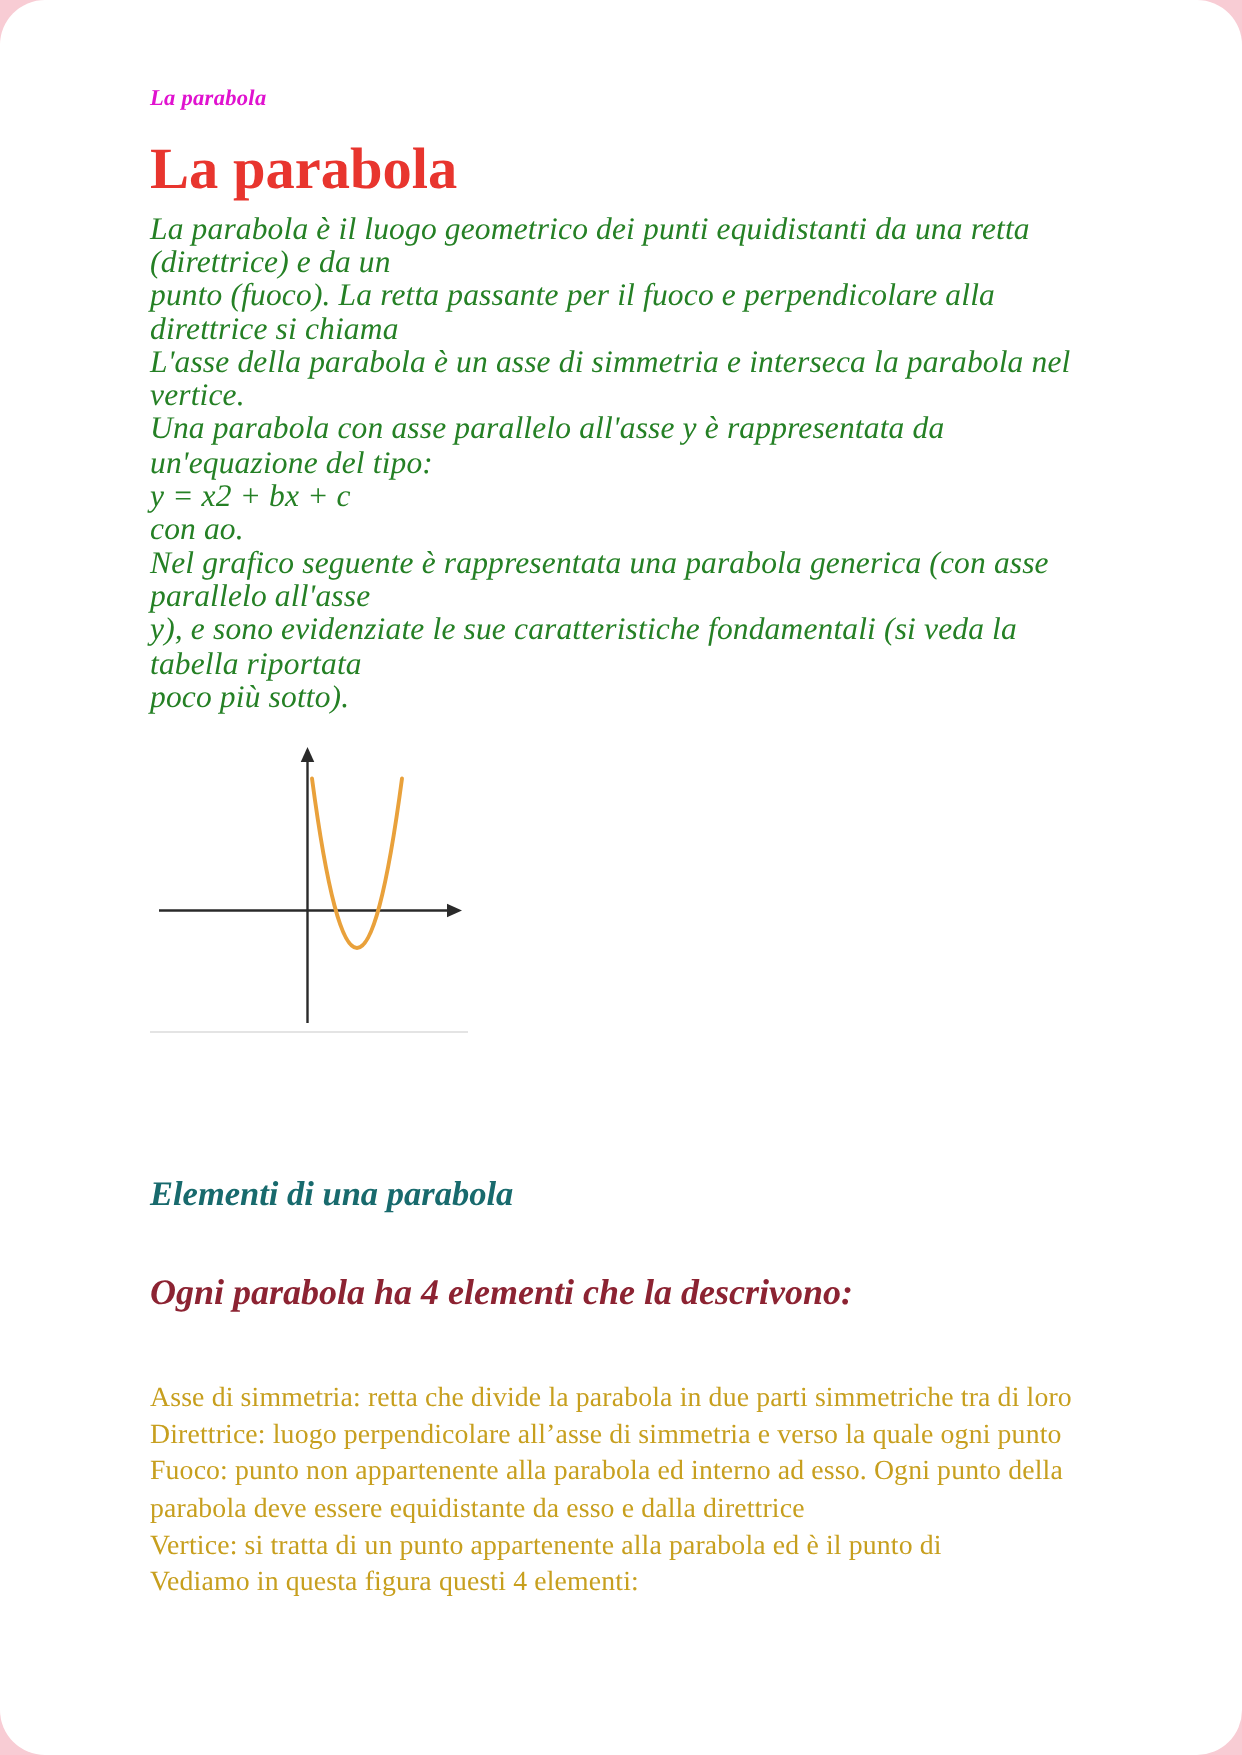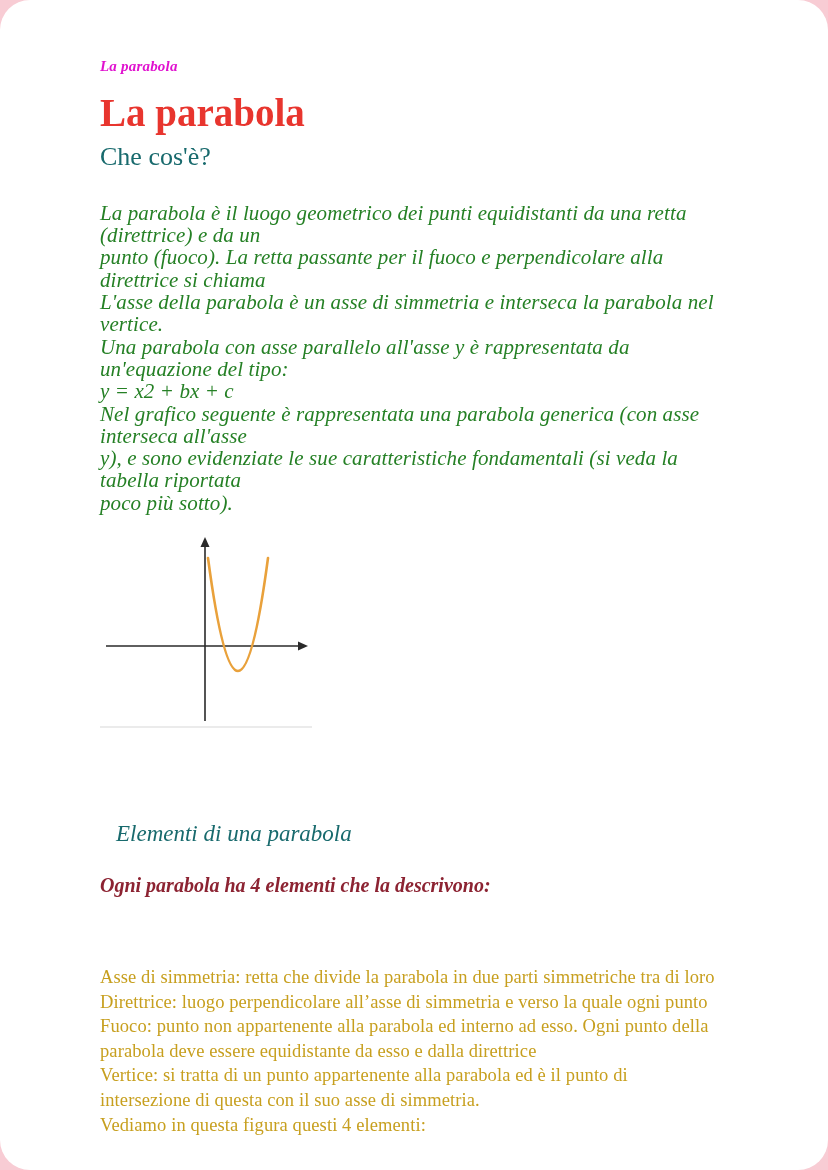--- a/index.html
+++ b/index.html
@@ -47,60 +47,60 @@
     line-height: 22.3px;
     letter-spacing: 0.1px;
   }
   .figure-wrap { margin-top: 21px; }
   .figure .axis   { stroke: #2a2a2a; stroke-width: 1.6; fill: none; }
   .figure .arrow  { fill: #2a2a2a; stroke: none; }
   .figure .curve  { stroke: var(--curve-orange, #e9a13b); stroke-width: 2.6; fill: none; stroke-linecap: round; }
   .figure .baseline { stroke: #e4e4e4; stroke-width: 1.4; fill: none; }
 
   .elements-heading {
-    margin: 84px 0 0 16px;
+    margin: 84px 0 0 0;
     color: var(--teal, #186a6d);
     font-size: 23px;
-    font-weight: normal;
+    font-weight: bold;
     font-style: italic;
   }
   .elements-sub {
-    margin-top: 27px;
+    margin-top: 40px;
     color: var(--maroon, #8c2332);
-    font-size: 20px;
+    font-size: 24px;
     font-weight: 600;
     font-style: italic;
   }
   .elements {
-    margin-top: 68px;
+    margin-top: 44px;
     color: var(--gold, #c79f1e);
     font-size: 18.5px;
     line-height: 24.6px;
     letter-spacing: 0.1px;
   }
 </style>
 </head>
 <body>
 
 <div class="page">
   <div class="content">
 
     <div class="tag">La parabola</div>
 
     <h1 class="title">La parabola</h1>
 
-    <h2 class="subtitle">Che cos'è?</h2>
 
     <div class="intro">
       <div class="iline">La parabola è il luogo geometrico dei punti equidistanti da una retta (direttrice) e da un</div>
       <div class="iline">punto (fuoco). La retta passante per il fuoco e perpendicolare alla direttrice si chiama</div>
       <div class="iline">L'asse della parabola è un asse di simmetria e interseca la parabola nel vertice.</div>
       <div class="iline">Una parabola con asse parallelo all'asse y è rappresentata da un'equazione del tipo:</div>
       <div class="iline">y = x2 + bx + c</div>
-      <div class="iline">Nel grafico seguente è rappresentata una parabola generica (con asse interseca all'asse</div>
+      <div class="iline">con ao.</div>
+      <div class="iline">Nel grafico seguente è rappresentata una parabola generica (con asse parallelo all'asse</div>
       <div class="iline">y), e sono evidenziate le sue caratteristiche fondamentali (si veda la tabella riportata</div>
       <div class="iline">poco più sotto).</div>
     </div>
 
     <div class="figure-wrap">
       <svg class="figure" width="216" height="198" viewBox="0 0 216 198" aria-hidden="true">
         <path class="baseline" d="M0 192 L212 192"></path>
         <path class="axis" d="M105 10 L105 186"></path>
         <polygon class="arrow" points="105,2 100.5,12 109.5,12"></polygon>
         <path class="axis" d="M6 111 L200 111"></path>
@@ -112,18 +112,17 @@
     <h3 class="elements-heading">Elementi di una parabola</h3>
 
     <div class="elements-sub">Ogni parabola ha 4 elementi che la descrivono:</div>
 
     <div class="elements">
       <div class="eline">Asse di simmetria: retta che divide la parabola in due parti simmetriche tra di loro</div>
       <div class="eline">Direttrice: luogo perpendicolare all’asse di simmetria e verso la quale ogni punto</div>
       <div class="eline">Fuoco: punto non appartenente alla parabola ed interno ad esso. Ogni punto della</div>
       <div class="eline">parabola deve essere equidistante da esso e dalla direttrice</div>
       <div class="eline">Vertice: si tratta di un punto appartenente alla parabola ed è il punto di</div>
-      <div class="eline">intersezione di questa con il suo asse di simmetria.</div>
       <div class="eline">Vediamo in questa figura questi 4 elementi:</div>
     </div>
 
   </div>
 </div>
 
 </body></html>

